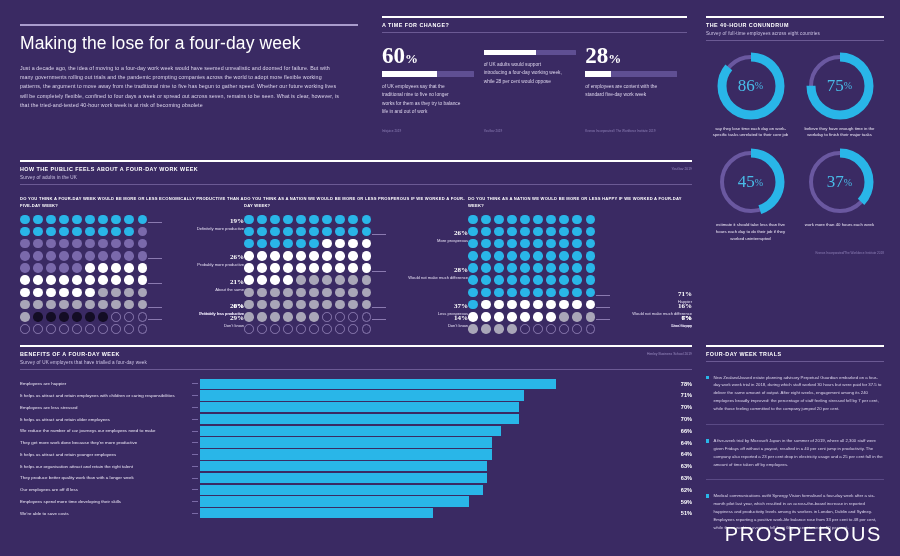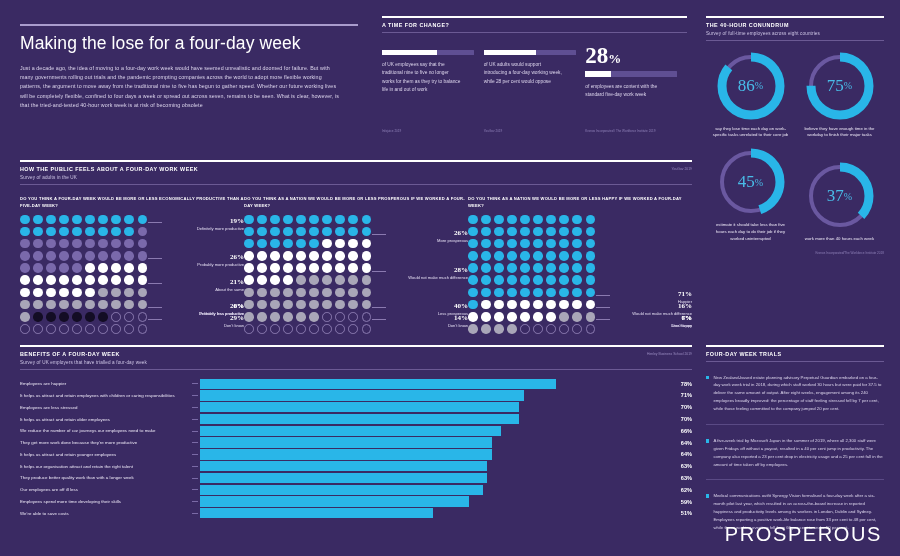--- a/index.html
+++ b/index.html
@@ -43,21 +43,21 @@
   .tfc-col { width: 96px; margin-right: 6px; position: relative; }
   .tfc-big { font-family: "Liberation Serif", serif; font-size: 23px; font-weight: bold; line-height: .95; }
   .tfc-big .pct { font-size: 13px; }
   .tfc-bartrack { height: 5.5px; background: #5f4f93; margin-top: 5px; width: 92px; border-radius: .5px; }
   .tfc-barfill { height: 5.5px; background: #ffffff; }
   .tfc-cap { font-size: 4.8px; line-height: 1.75; color: #ded7ee; margin-top: 6px; width: 80px; }
   .tfc-src { font-size: 3.1px; line-height: 1.5; color: #8f81b8; position: absolute; top: 84px; }
 
   
   #conundrum { left: 706px; top: 16px; width: 178px; }
-  .donut-grid { display: flex; flex-wrap: wrap; margin-top: 8px; align-items: flex-end; }
+  .donut-grid { display: flex; flex-wrap: wrap; margin-top: 8px; }
   .donut-cell { width: 89px; text-align: center; margin-bottom: 6px; }
   .donut-wrap { position: relative; width: 74px; height: 74px; margin: 0 auto; }
   .donut-val {
     position: absolute; inset: 0; display: flex; align-items: center; justify-content: center;
     font-family: "Liberation Serif", serif; font-size: 17px; color: #49bce8; font-weight: normal;
   }
   .donut-val .pct { font-size: 10px; }
   .donut-cap { font-size: 4.3px; line-height: 1.6; color: #efeaf8; margin-top: 3px; padding: 0 5px; }
   .conundrum-src { font-size: 3.1px; color: #8f81b8; text-align: right; margin-top: 2px; }
 
@@ -114,20 +114,21 @@
     <div class="subhead">Making the lose for a four-day week</div>
     <div class="standfirst">Just a decade ago, the idea of moving to a four-day work week would have seemed unrealistic and doomed for failure. But with many governments rolling out trials and the pandemic prompting companies across the world to adopt more flexible working patterns, the argument to move away from the traditional nine to five has begun to gather speed. Whether our future working lives will be completely flexible, confined to four days a week or spread out across seven, remains to be seen. What is clear, however, is that the tried-and-tested 40-hour work week is at risk of becoming obsolete</div>
   </div>
 
   <div class="panel" id="timeforchange">
     <div class="panel-rule"></div>
     <div class="panel-title">A TIME FOR CHANGE?</div>
     <div class="thin-rule"></div>
     <div class="tfc-cols" id="tfc-cols">
         <div class="tfc-col">
+          <div class="tfc-big">60<span class="pct">%</span></div>
           <div class="tfc-bartrack">
             <div class="tfc-barfill" style="width:60%"></div>
           </div>
           <div class="tfc-cap">of UK employees say that the traditional nine to five no longer works for them as they try to balance life in and out of work</div>
           <div class="tfc-src">Infojuice 2019</div>
         </div>
         <div class="tfc-col">
           <div class="tfc-bartrack">
             <div class="tfc-barfill" style="width:57%"></div>
           </div>
@@ -440,21 +441,21 @@
               <div class="legend-pct">26%</div>
               <div class="legend-lbl">More prosperous</div>
             </div>
             <div class="leader" style="top:23.4px; left:-6px; width:14px"></div>
             <div class="legend-item" style="top:55px">
               <div class="legend-pct">28%</div>
               <div class="legend-lbl">Would not make much difference</div>
             </div>
             <div class="leader" style="top:60px; left:-6px; width:14px"></div>
             <div class="legend-item" style="top:91.6px">
-              <div class="legend-pct">40%</div>
+              <div class="legend-pct">37%</div>
               <div class="legend-lbl">Less prosperous</div>
             </div>
             <div class="leader" style="top:96.6px; left:-6px; width:14px"></div>
             <div class="legend-item" style="top:103.8px">
               <div class="legend-pct">14%</div>
               <div class="legend-lbl">Don't know</div>
             </div>
             <div class="leader" style="top:108.8px; left:-6px; width:14px"></div>
           </div>
         </div>

